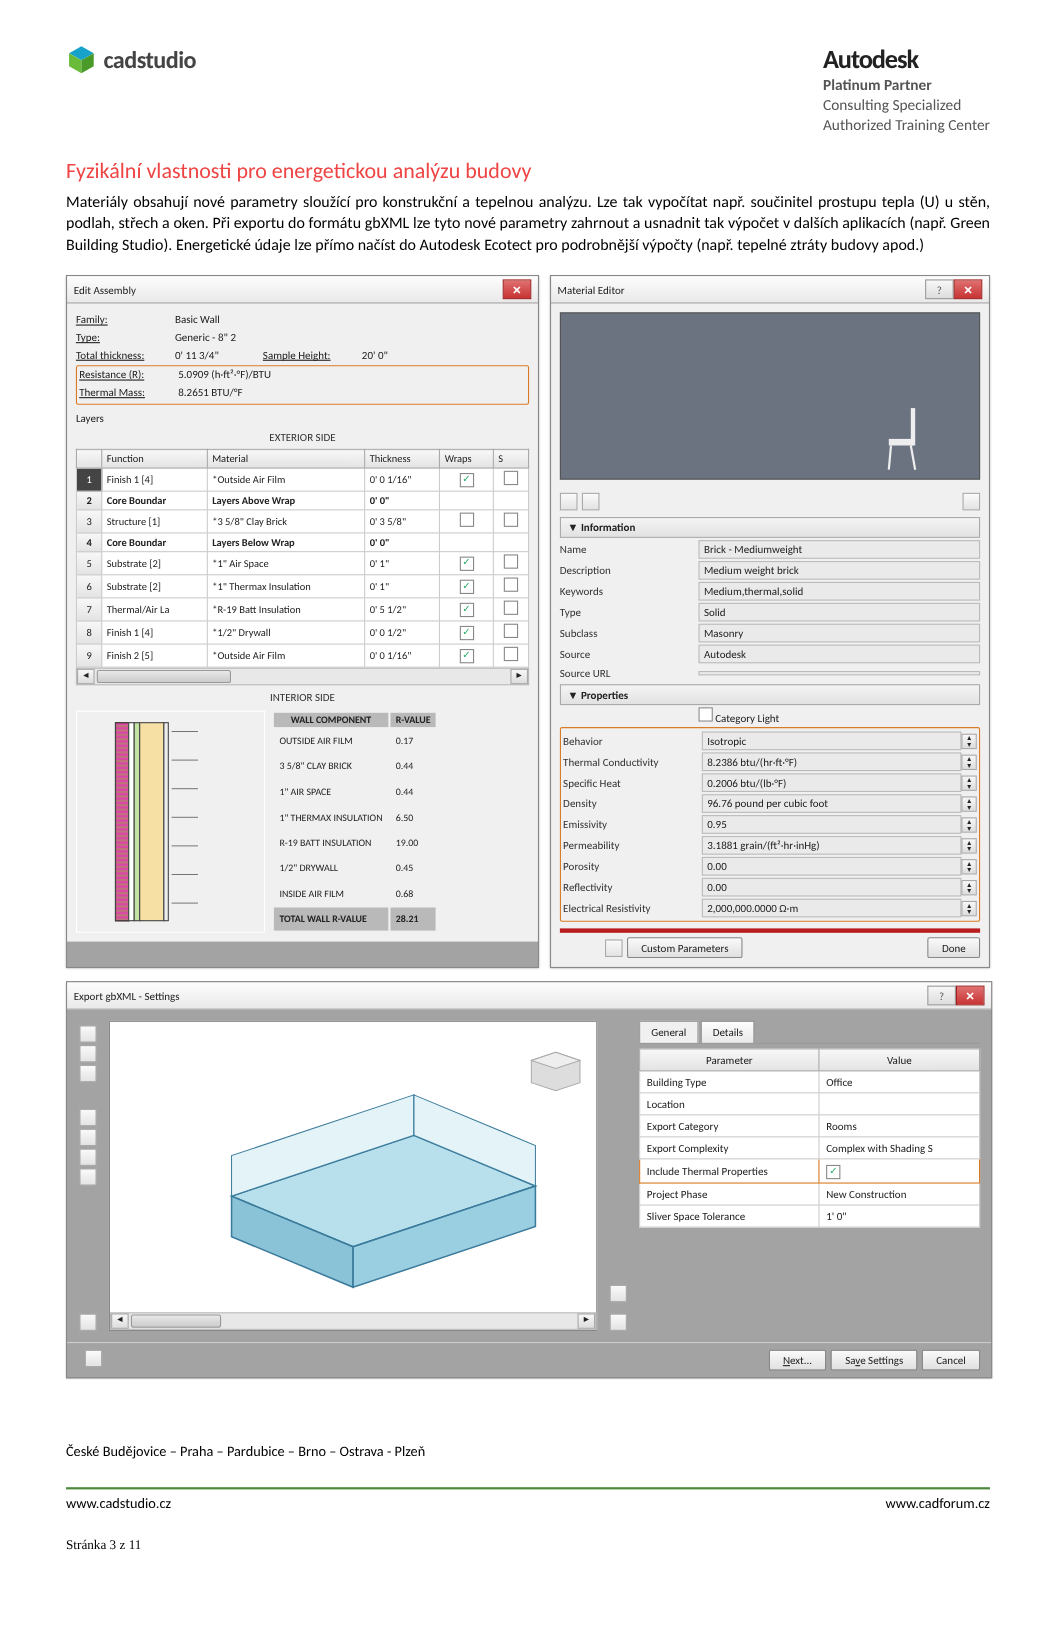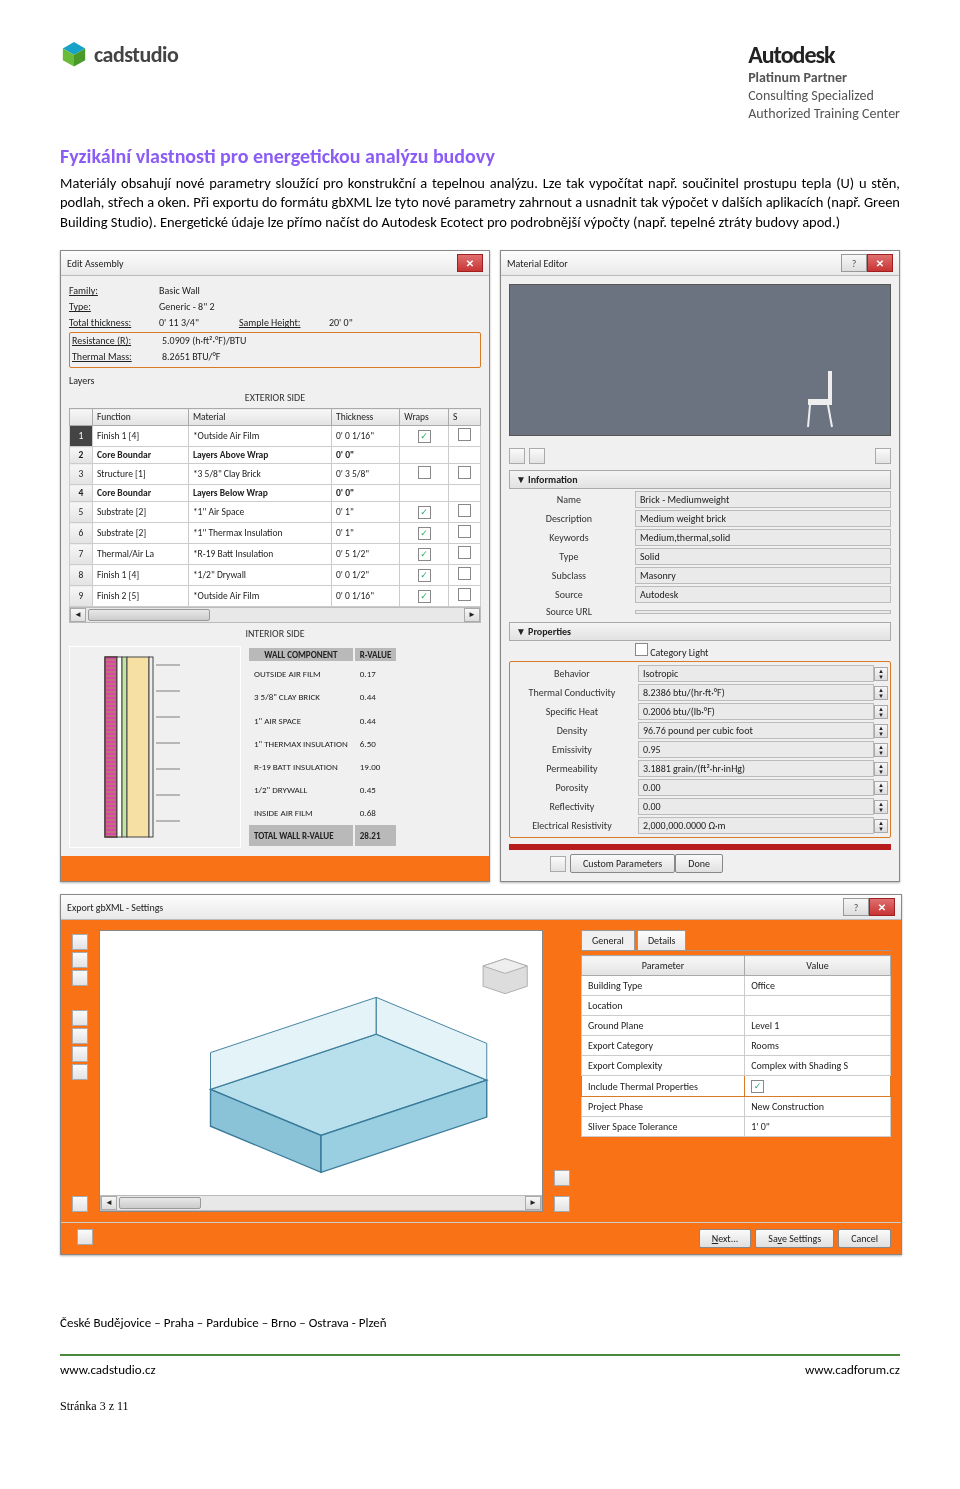--- a/index.html
+++ b/index.html
@@ -4,25 +4,25 @@
 <style>
 body{font-family:Calibri,Arial,sans-serif;margin:0;background:#fff;color:#000;width:960px;}
 .page-wrap{padding:40px 60px 30px 60px;}
 .header-row{display:flex;justify-content:space-between;align-items:flex-start;margin-bottom:20px;}
 .logo-left{display:flex;align-items:center;gap:6px;}
 .logo-left .cube{width:28px;height:28px;}
 .logo-left .brand{font-size:22px;font-weight:bold;color:#444;letter-spacing:-0.5px;}
 .logo-right{text-align:left;}
 .logo-right .aut{font-size:24px;font-weight:bold;color:#222;letter-spacing:-1px;}
 .logo-right .plat{font-size:14px;color:#555;line-height:1.3;}
-.heading{color:#8b5cf6;font-size:20px;font-weight:bold;margin-bottom:6px;}
+.heading{color:#ef4444;font-size:20px;font-weight:normal;margin-bottom:6px;}
 .body-text{font-size:14.5px;text-align:justify;line-height:1.35;}
 .screenshots{display:flex;flex-direction:column;gap:12px;margin-top:18px;}
 .row{display:flex;gap:10px;}
-.dlg{background:#f97316;border:1px solid #888;font-size:10px;color:#222;box-shadow:0 1px 2px rgba(0,0,0,0.3);}
+.dlg{background:#a3a3a3;border:1px solid #888;font-size:10px;color:#222;box-shadow:0 1px 2px rgba(0,0,0,0.3);}
 .dlg .titlebar{background:linear-gradient(#fdfdfd,#e9e9e9);border-bottom:1px solid #bbb;padding:3px 6px;display:flex;justify-content:space-between;align-items:center;height:18px;}
 .dlg .titlebar .winbtns{display:flex;gap:0;}
 .dlg .titlebar .winbtn{width:24px;height:16px;border:1px solid #999;background:linear-gradient(#f7f7f7,#ddd);display:flex;align-items:center;justify-content:center;font-size:10px;color:#555;}
 .dlg .titlebar .closebtn{background:linear-gradient(#e07070,#c83434);color:#fff;border-color:#a02020;font-weight:bold;}
 .dlg .body{padding:8px;background:#f0f0f0;}
 .frow{display:flex;align-items:center;margin-bottom:3px;}
 .lbl{width:90px;color:#222;text-decoration:underline;}
 .val{color:#222;}
 .hl-orange{border:1.5px solid #d97b24;border-radius:2px;padding:1px 2px;}
 .grid{border:1px solid #999;background:#fff;font-size:9.5px;border-collapse:collapse;width:100%;}
@@ -32,24 +32,24 @@
 .rownum.sel{background:#444;color:#fff;}
 .chk{width:11px;height:11px;border:1px solid #888;background:#fff;display:inline-block;text-align:center;line-height:9px;font-size:9px;color:#2a6;}
 .section-sub{text-align:center;font-size:10px;color:#333;margin:4px 0;}
 .wall-diagram{display:flex;gap:6px;margin-top:6px;}
 .wall-svg{width:170px;height:200px;border:1px solid #fff;}
 .wall-tbl td{font-size:9px;padding:1px 5px;}
 .wall-tbl th{font-size:9px;padding:1px 5px;background:#b9b9b9;}
 .mat-editor .preview{background:#6b7280;height:150px;border:1px solid #555;position:relative;margin-bottom:12px;}
 .mat-editor .accordion-hdr{background:linear-gradient(#f4f4f4,#e2e2e2);border:1px solid #aaa;padding:2px 6px;font-weight:bold;font-size:10px;margin-top:4px;}
 .mat-editor .prop{display:flex;align-items:center;margin:2px 0;}
-.mat-editor .prop .plbl{width:120px;text-align:center;padding-right:6px;color:#333;}
+.mat-editor .prop .plbl{width:120px;text-align:left;padding-right:6px;color:#333;}
 .mat-editor .prop .pval{flex:1;background:#eaeaea;border:1px solid #bbb;padding:1px 4px;}
 .mat-editor .spin{width:12px;background:linear-gradient(#f7f7f7,#ddd);border:1px solid #aaa;font-size:7px;text-align:center;line-height:6px;}
-.mat-editor .btmbar{display:flex;margin-top:6px;padding-top:4px;border-top:6px solid #b91c1c;padding-left:41px;}
+.mat-editor .btmbar{display:flex;justify-content:space-between;margin-top:6px;padding-top:4px;border-top:4px solid #b91c1c;padding-left:41px;}
 .btn3d{background:linear-gradient(#fafafa,#e0e0e0);border:1px solid #888;padding:2px 12px;font-size:10px;border-radius:2px;}
 .export-dlg{width:840px;}
 .export-body{display:flex;gap:10px;padding:10px;}
 .viewport{flex:1;background:#fff;border:1px solid #888;height:280px;position:relative;}
 .vp-toolbar{display:flex;flex-direction:column;gap:2px;align-items:center;justify-content:flex-start;padding-top:4px;width:18px;}
 .vp-tb-btn{width:14px;height:14px;border:1px solid #aaa;background:linear-gradient(#fafafa,#e3e3e3);}
 .right-panel{width:310px;}
 .tabstrip{display:flex;border-bottom:1px solid #999;}
 .gtab{padding:3px 10px;border:1px solid #999;border-bottom:none;background:linear-gradient(#fdfdfd,#e9e9e9);font-size:10px;margin-right:2px;}
 .gtab.active{background:#f0f0f0;}
@@ -469,24 +469,20 @@
       <tbody id="export-body">
                 <tr>
                   <td>Building Type</td>
                   <td>Office</td>
                 </tr>
                 <tr>
                   <td>Location</td>
                   <td><default></default></td>
                 </tr>
                 <tr>
-                  <td>Ground Plane</td>
-                  <td>Level 1</td>
-                </tr>
-                <tr>
                   <td>Export Category</td>
                   <td>Rooms</td>
                 </tr>
                 <tr>
                   <td>Export Complexity</td>
                   <td>Complex with Shading S</td>
                 </tr>
                 <tr>
                   <td style="border: 1.5px solid rgb(217, 123, 36);">Include Thermal Properties</td>
                   <td style="border: 1.5px solid rgb(217, 123, 36);"><span class="chk">✓</span></td>

